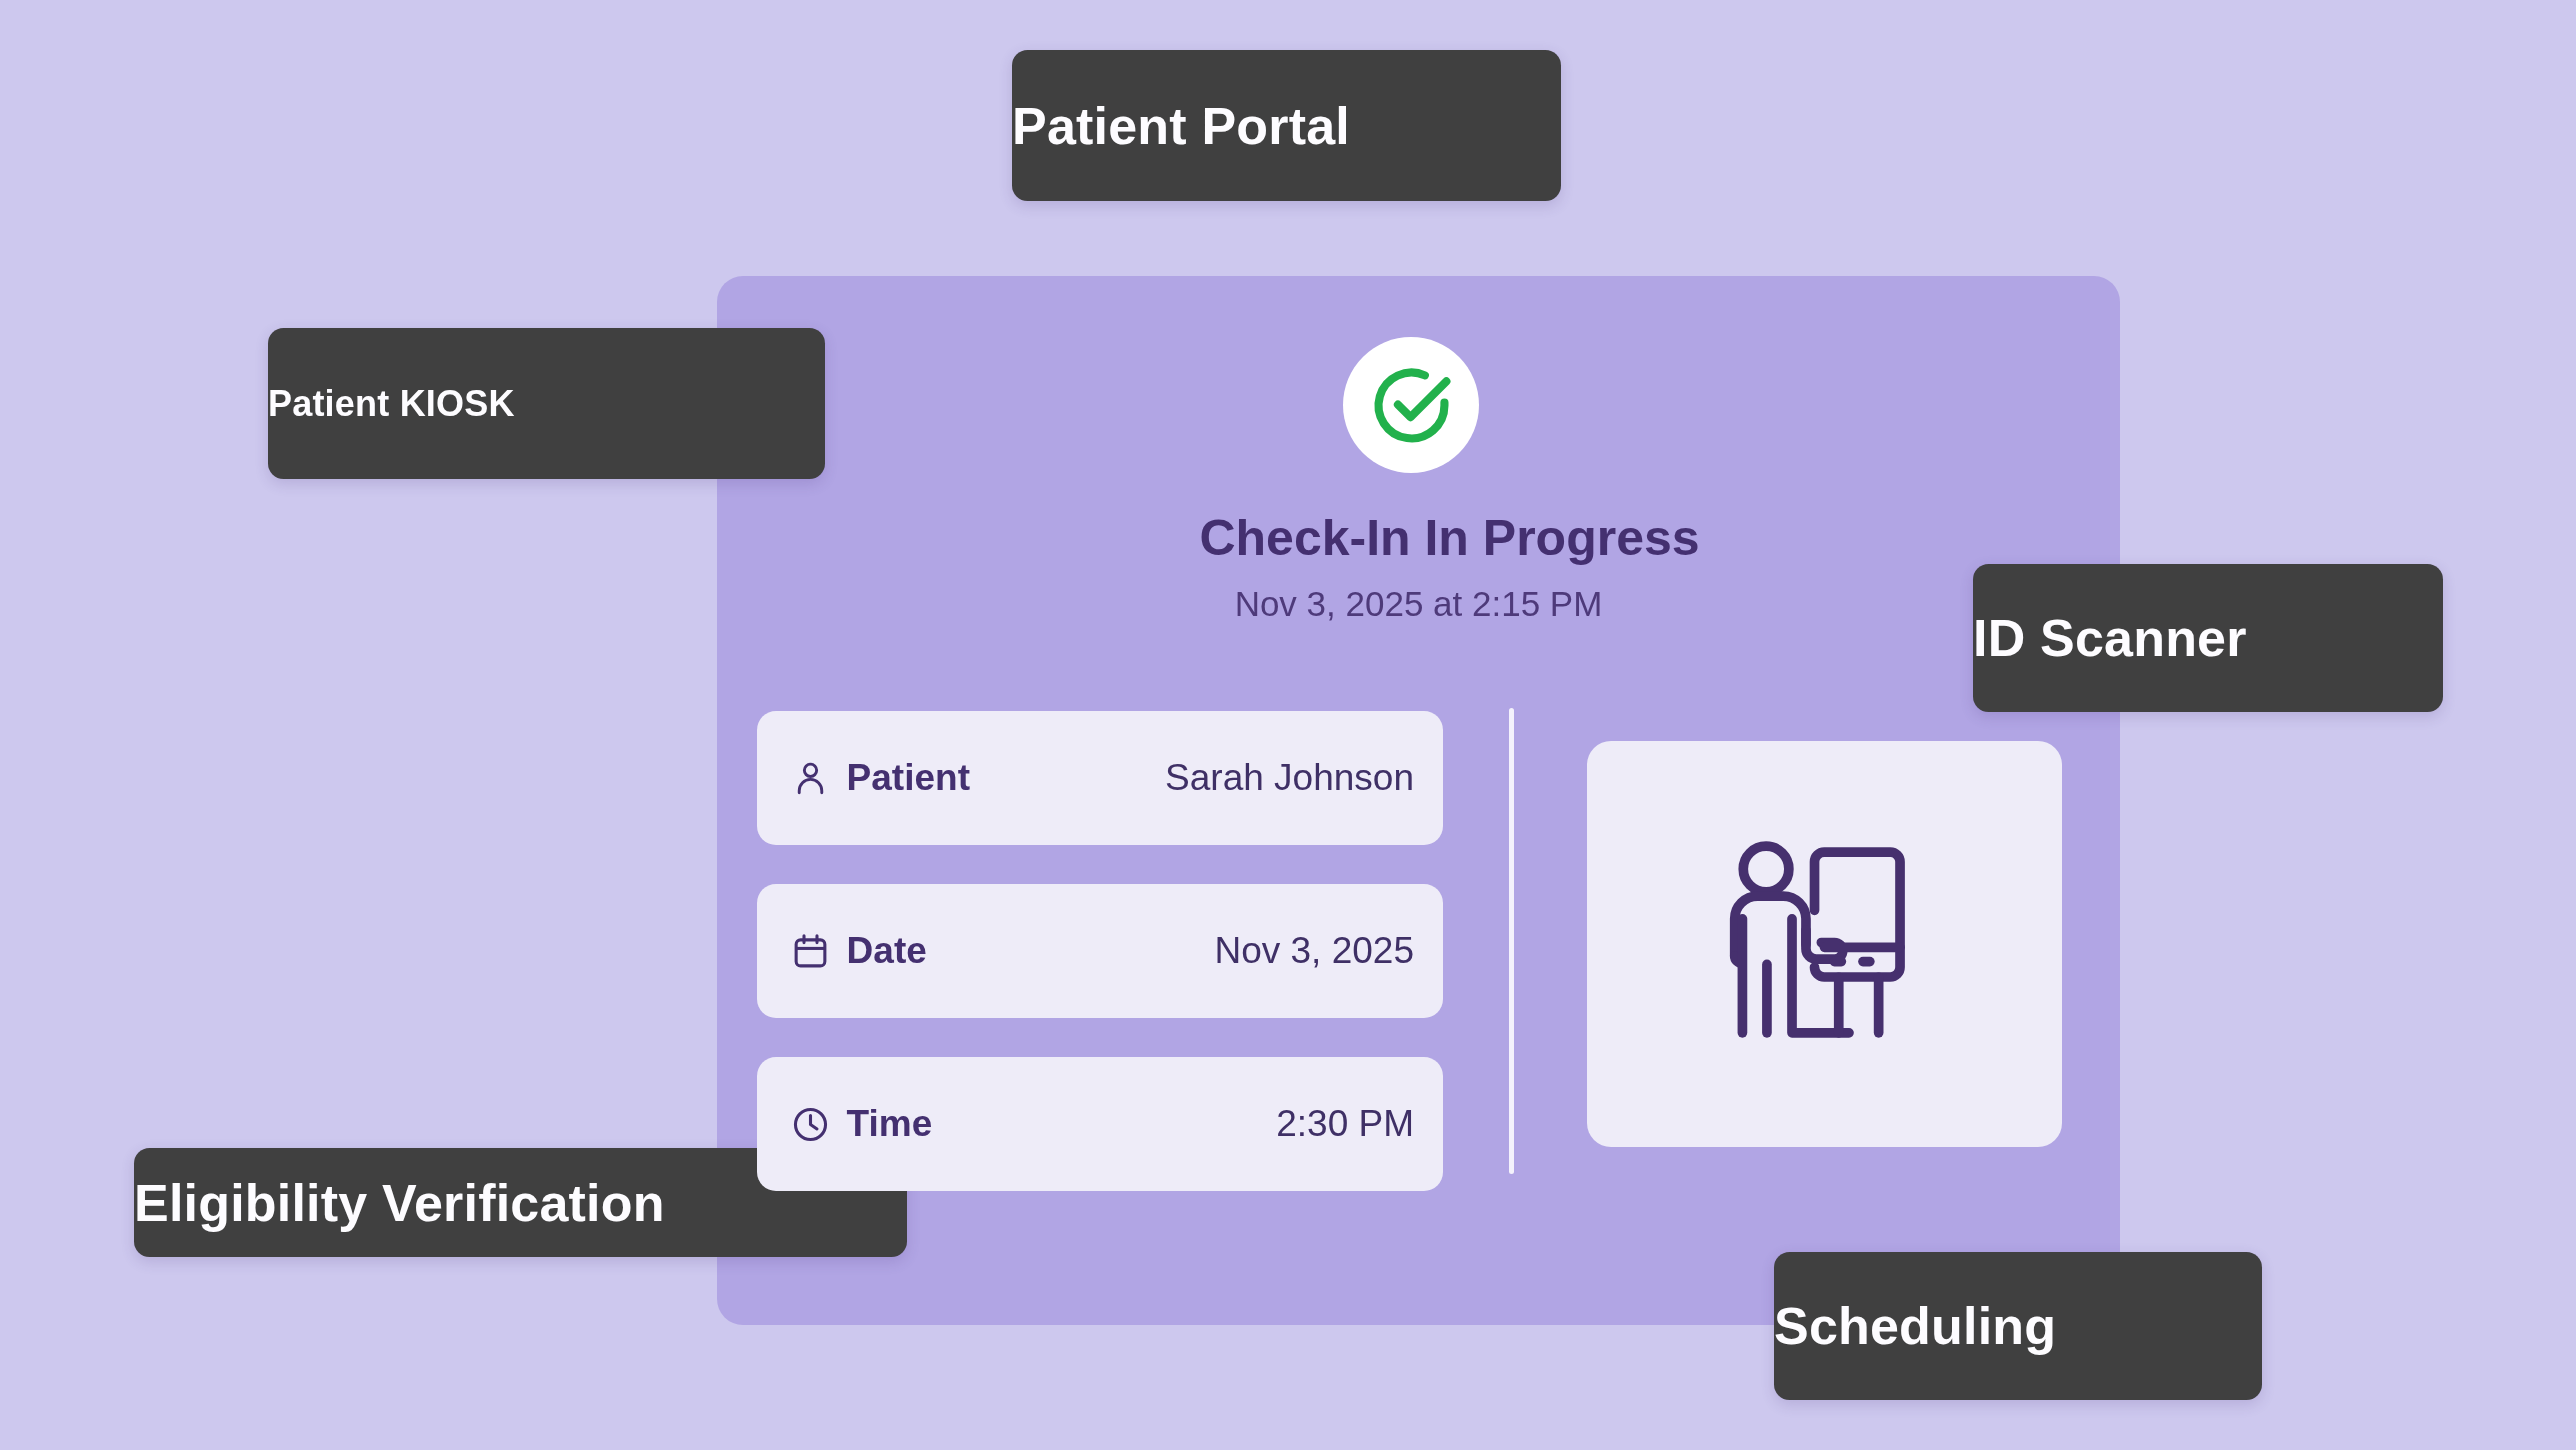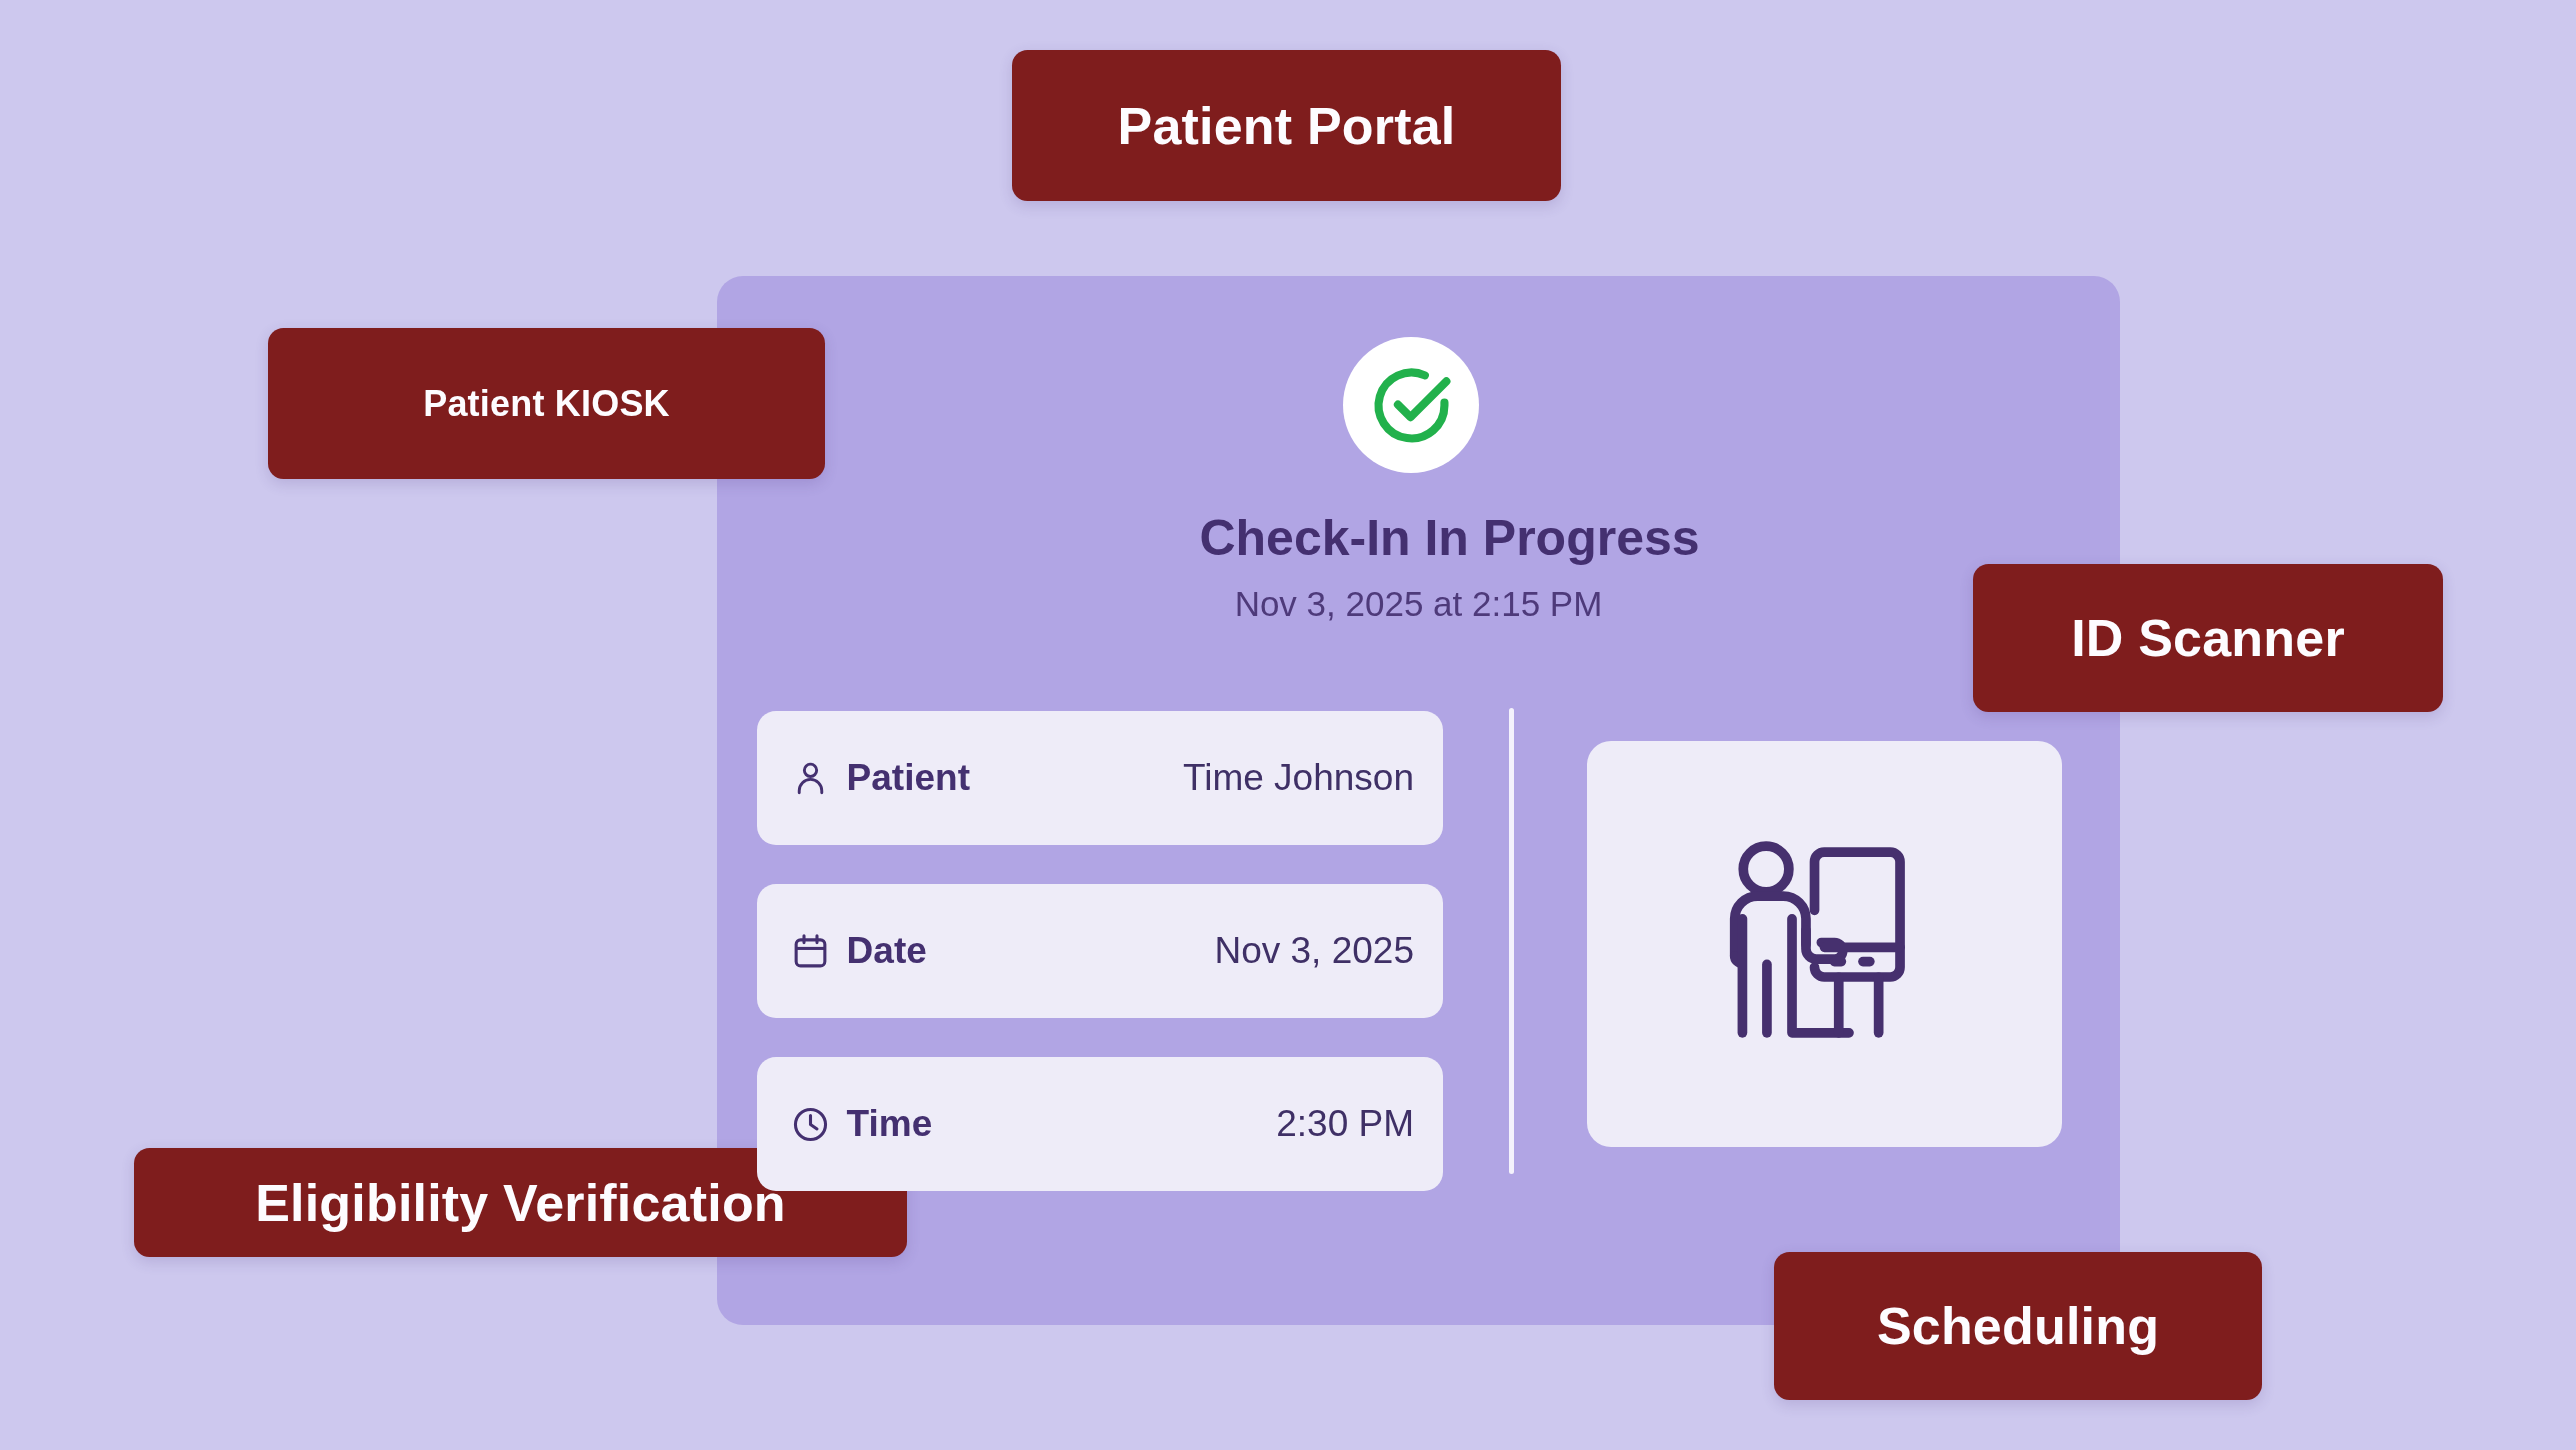--- a/index.html
+++ b/index.html
@@ -16,23 +16,23 @@
     position:absolute;
     left:717px; top:276px;
     width:1403px; height:1049px;
     background:#b1a5e4;
     border-radius:26px;
   }
 
   
   .chip {
     position:absolute;
-    background:#7f1d1d;
+    background:#404040;
     border-radius:15.5px;
-    display:flex; align-items:center; justify-content:center;
+    display:flex; align-items:center; 
     color:#fdfcff;
     font-weight:bold;
     letter-spacing:0.2px;
     box-shadow:0 4.3px 14px rgba(70,45,120,.16);
     white-space:nowrap;
   }
   .chip-portal      { left:1012px; top:50px;   width:549px;  height:151px; font-size:52px; }
   .chip-kiosk       { left:268px;  top:328px;  width:557px;  height:151px; font-size:36px; }
   .chip-idscanner   { left:1973px; top:516px;  width:470px;  height:148px; font-size:52px;margin-top:48px; }
   .chip-eligibility { left:134px;  top:1148px; width:773px;  height:109px; font-size:52px; }
@@ -137,21 +137,21 @@
   <div class="info-col">
 
     <div class="info-row">
       <span class="ico">
         <svg width="41" height="41" viewBox="0 0 24 24" fill="none">
           <circle cx="12" cy="7.2" r="3.6" stroke="#443070" stroke-width="1.7"></circle>
           <path d="M5.4 20.4v-1.3a6.6 6.6 0 0 1 13.2 0v1.3" stroke="#443070" stroke-width="1.7" stroke-linecap="round"></path>
         </svg>
       </span>
       <span class="lbl">Patient</span>
-      <span class="val">Time Johnson</span>
+      <span class="val">Sarah Johnson</span>
     </div>
 
     <div class="info-row">
       <span class="ico">
         <svg width="41" height="41" viewBox="0 0 24 24" fill="none">
           <rect x="3.6" y="5.2" width="16.8" height="15.2" rx="2.6" stroke="#443070" stroke-width="1.8"></rect>
           <path d="M3.6 10.2h16.8" stroke="#443070" stroke-width="1.8"></path>
           <path d="M8.2 2.8v4M15.8 2.8v4" stroke="#443070" stroke-width="1.8" stroke-linecap="round"></path>
         </svg>
       </span>

